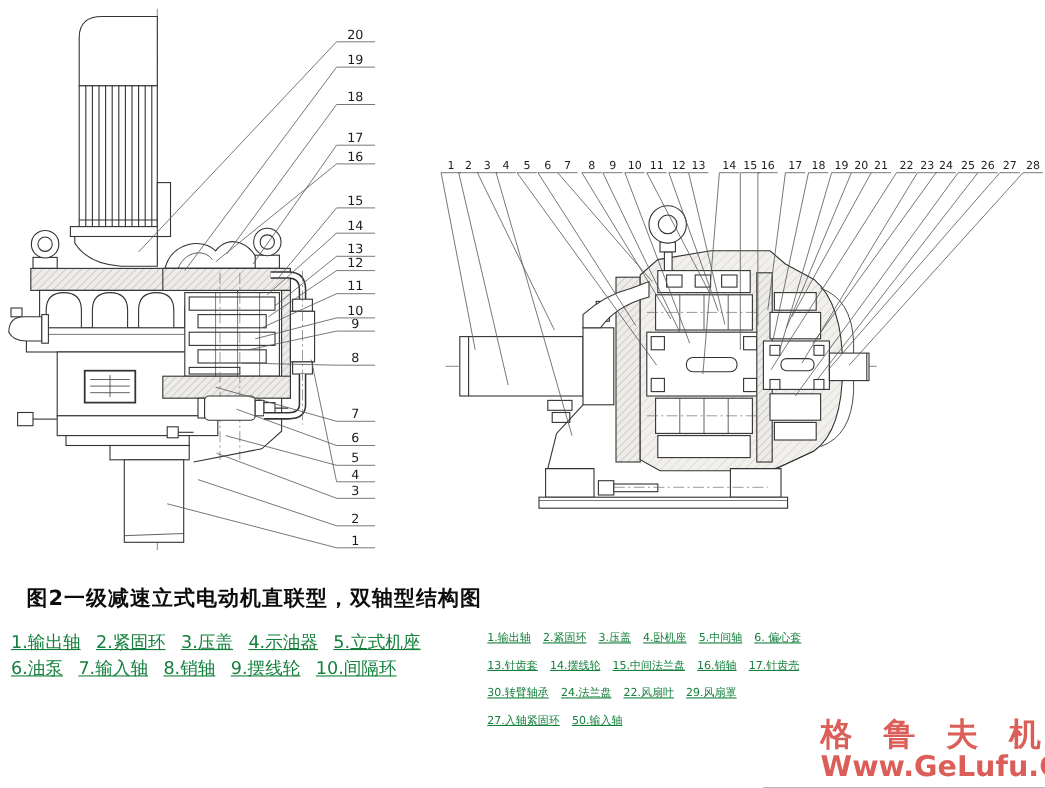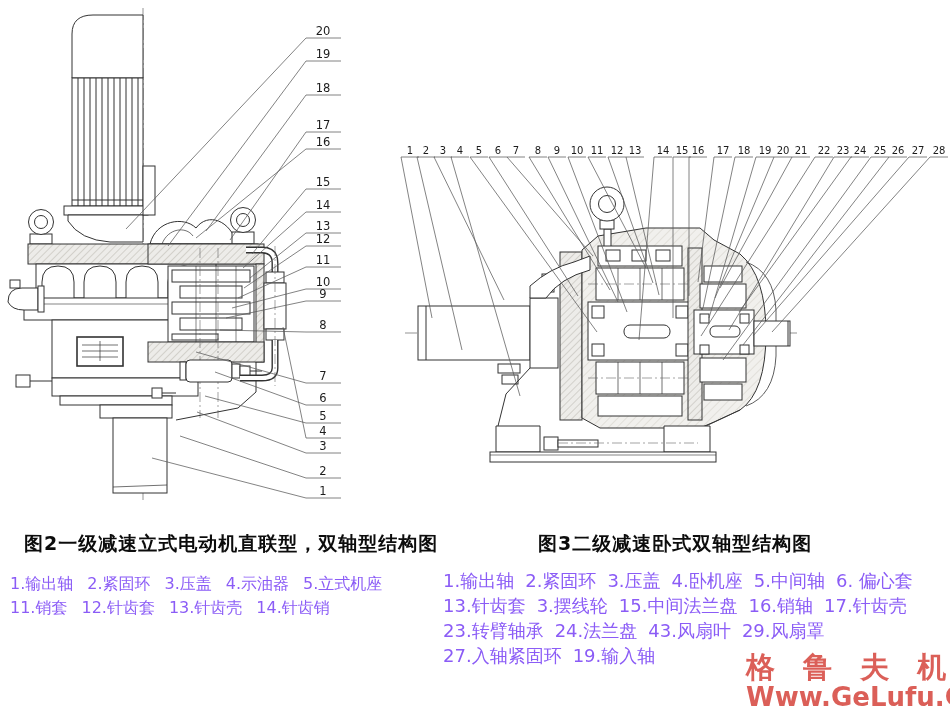--- a/index.html
+++ b/index.html
@@ -11,24 +11,24 @@
   .fig-svg{position:absolute;}
   .callout-line{stroke:#5a5a5a;stroke-width:0.75;fill:none;}
   .callout-num{fill:#1c1c1c;font-family:"DejaVu Sans",sans-serif;}
   .num2{font-size:11.5px;}
   .num3{font-size:10px;}
   .caption{
     position:absolute;font-weight:bold;font-size:19px;letter-spacing:1px;
     white-space:nowrap;color:#0c0c0c;
   }
   .parts-list{position:absolute;}
-  .list-line{white-space:nowrap;color:#8b5cf6;}
+  .list-line{white-space:nowrap;color:#15803d;text-decoration:underline;}
   #fig2-list .list-line{font-size:16px;line-height:24px;}
   #fig2-list .list-item{margin-right:14px;}
-  #fig3-list .list-line{font-size:18px;line-height:25px;}
+  #fig3-list .list-line{font-size:10px;line-height:25px;}
   #fig3-list .list-item{margin-right:11px;}
   .watermark{
     position:absolute;left:746px;top:650px;width:200px;z-index:5;
     color:#d8524a;opacity:0.92;text-align:center;
     font-family:"DejaVu Serif","Liberation Serif",serif;pointer-events:none;
   }
   .wm-line1{font-size:29px;font-weight:bold;letter-spacing:9px;line-height:34px;white-space:nowrap;}
   .wm-line2{font-size:26px;font-weight:bold;letter-spacing:0px;line-height:26px;white-space:nowrap;
     font-family:"DejaVu Sans","Liberation Sans",sans-serif;}
 </style>
@@ -408,32 +408,31 @@
         <line x1="909" y1="157" x2="753" y2="336" class="callout-line"></line>
         <text x="918" y="154" text-anchor="middle" class="callout-num num3">27</text>
         <line x1="930" y1="157" x2="948" y2="157" class="callout-line"></line>
         <line x1="930" y1="157" x2="772" y2="332" class="callout-line"></line>
         <text x="939" y="154" text-anchor="middle" class="callout-num num3">28</text>
       </g>
   </svg>
 
   <div class="caption" style="left:24px;top:531px;">图2一级减速立式电动机直联型，双轴型结构图</div>
 
-  <div class="caption" style="left:538px;top:531px;">图3二级减速卧式双轴型结构图</div>
 
   <div id="fig2-list" class="parts-list" style="left:10px;top:572px;width:425px;">
       <div class="list-line"><span class="list-item">1.输出轴</span><span class="list-item">2.紧固环</span><span class="list-item">3.压盖</span><span class="list-item">4.示油器</span><span class="list-item">5.立式机座</span></div>
-      <div class="list-line"><span class="list-item">11.销套</span><span class="list-item">12.针齿套</span><span class="list-item">13.针齿壳</span><span class="list-item">14.针齿销</span></div>
+      <div class="list-line"><span class="list-item">6.油泵</span><span class="list-item">7.输入轴</span><span class="list-item">8.销轴</span><span class="list-item">9.摆线轮</span><span class="list-item">10.间隔环</span></div>
     </div>
 
   <div id="fig3-list" class="parts-list" style="left:443px;top:568px;width:505px;">
       <div class="list-line"><span class="list-item">1.输出轴</span><span class="list-item">2.紧固环</span><span class="list-item">3.压盖</span><span class="list-item">4.卧机座</span><span class="list-item">5.中间轴</span><span class="list-item">6. 偏心套</span></div>
-      <div class="list-line"><span class="list-item">13.针齿套</span><span class="list-item">3.摆线轮</span><span class="list-item">15.中间法兰盘</span><span class="list-item">16.销轴</span><span class="list-item">17.针齿壳</span></div>
-      <div class="list-line"><span class="list-item">23.转臂轴承</span><span class="list-item">24.法兰盘</span><span class="list-item">43.风扇叶</span><span class="list-item">29.风扇罩</span></div>
-      <div class="list-line"><span class="list-item">27.入轴紧固环</span><span class="list-item">19.输入轴</span></div>
+      <div class="list-line"><span class="list-item">13.针齿套</span><span class="list-item">14.摆线轮</span><span class="list-item">15.中间法兰盘</span><span class="list-item">16.销轴</span><span class="list-item">17.针齿壳</span></div>
+      <div class="list-line"><span class="list-item">30.转臂轴承</span><span class="list-item">24.法兰盘</span><span class="list-item">22.风扇叶</span><span class="list-item">29.风扇罩</span></div>
+      <div class="list-line"><span class="list-item">27.入轴紧固环</span><span class="list-item">50.输入轴</span></div>
     </div>
 
   <div class="watermark">
     <div class="wm-line1">格 鲁 夫 机 械</div>
     <div class="wm-line2">Www.GeLufu.Com</div>
   </div>
 
 </div>
 
 </body></html>

